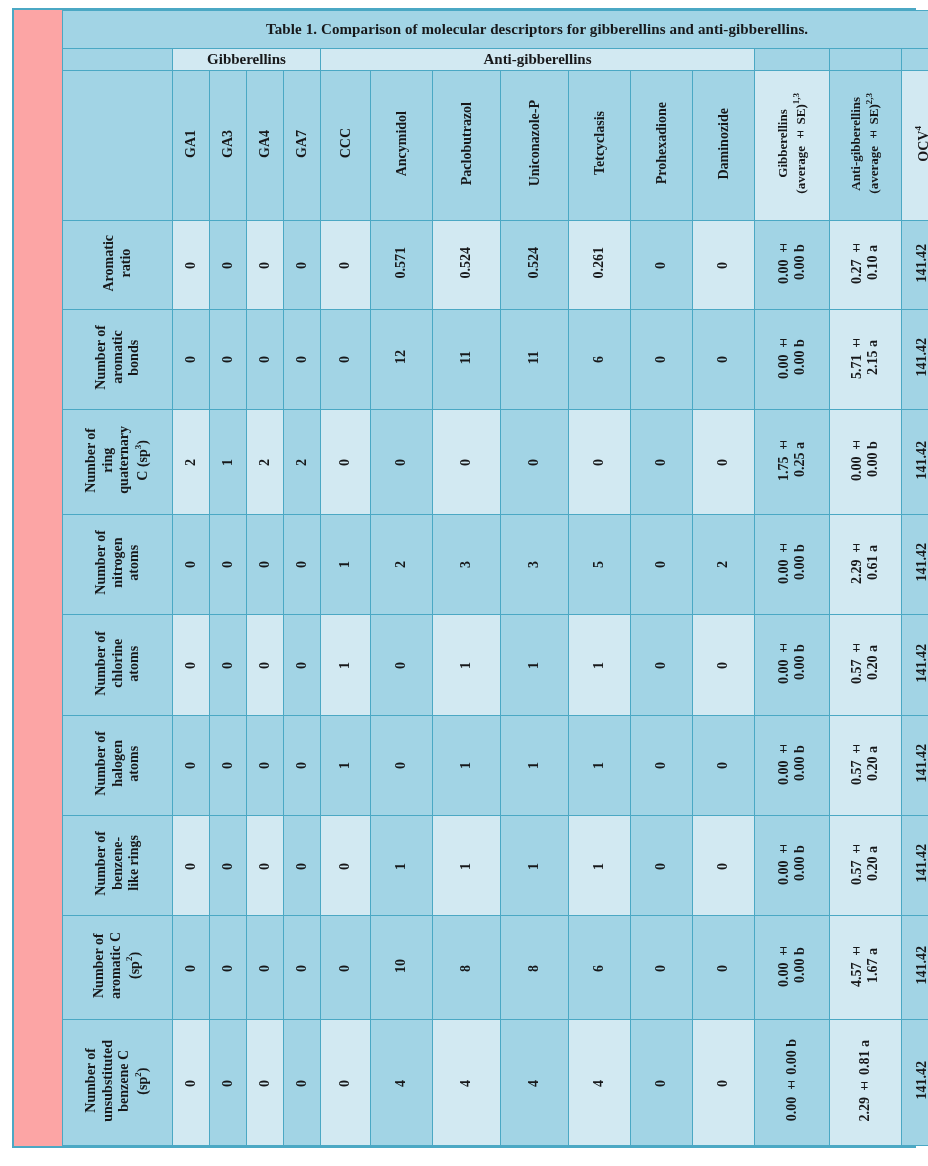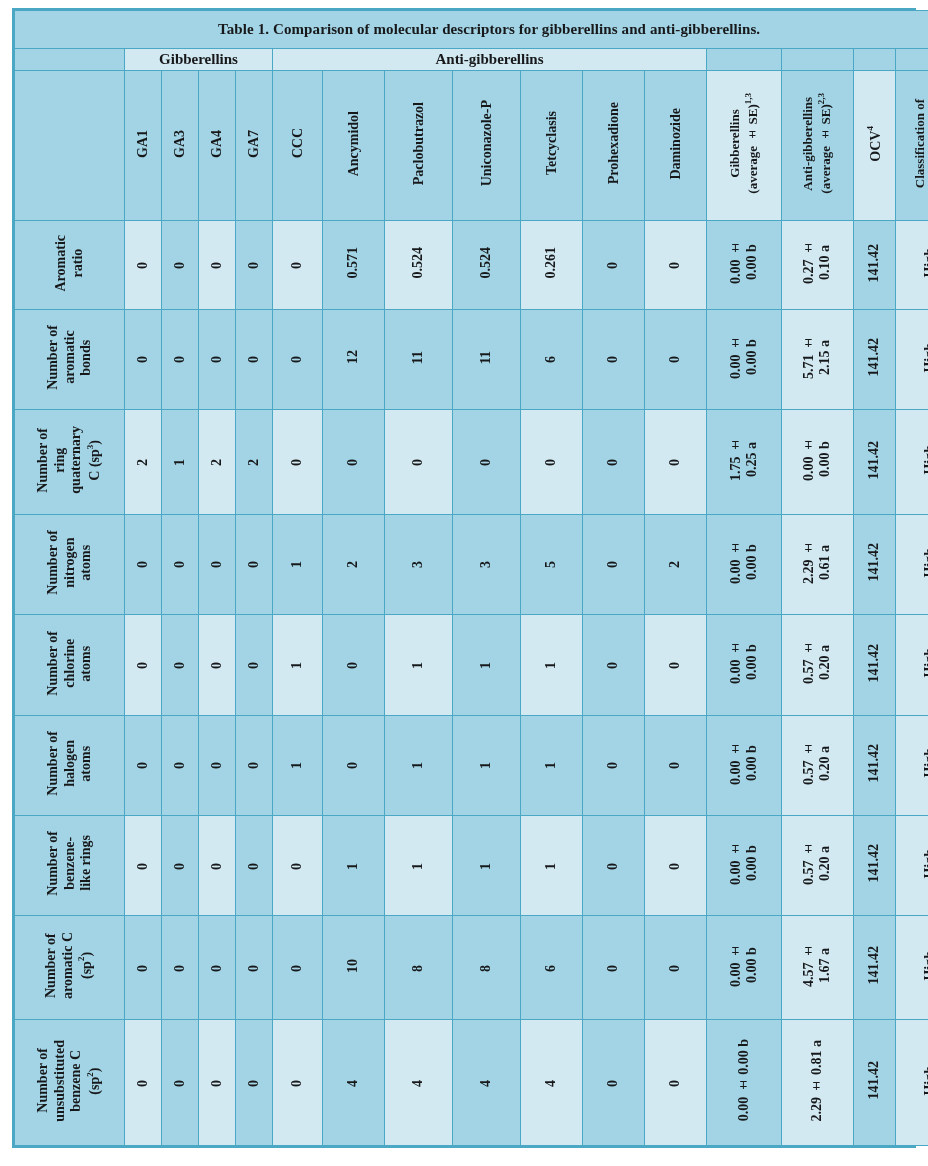--- a/index.html
+++ b/index.html
@@ -15,20 +15,21 @@
   }
   #tbl-wrap {
     position: absolute;
     left: 12px;
     top: 8px;
     width: 904px;
     height: 1140px;
     border: 2px solid #4ba8c4;
     box-sizing: border-box;
     background: #fca5a5;
+    padding-left: 48px;
   }
   table.main {
     border-collapse: collapse;
     table-layout: fixed;
     width: 100%;
     height: 100%;
   }
   table.main td, table.main th {
     border: 1px solid #4ba8c4;
     padding: 0;

